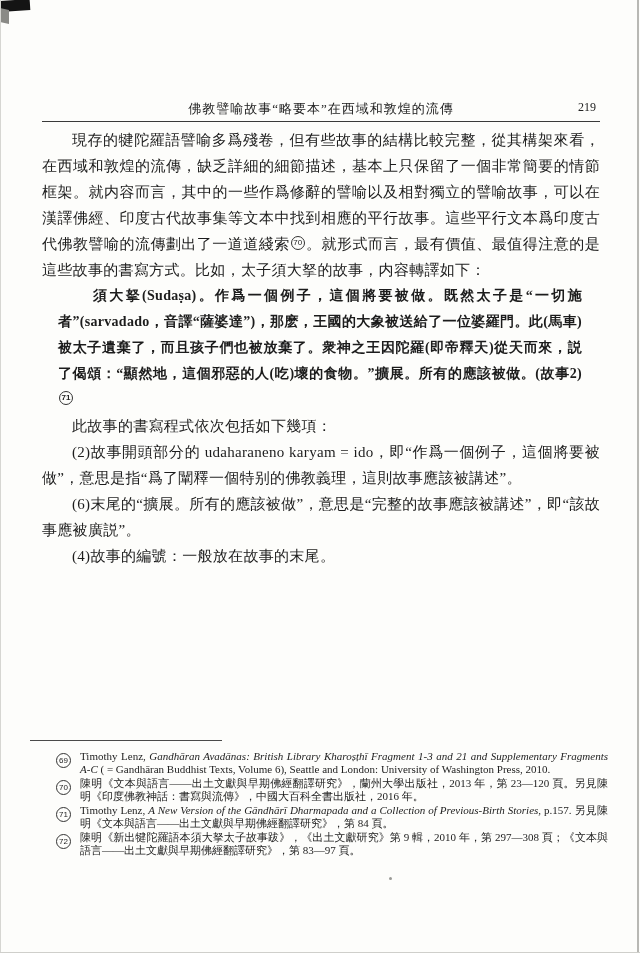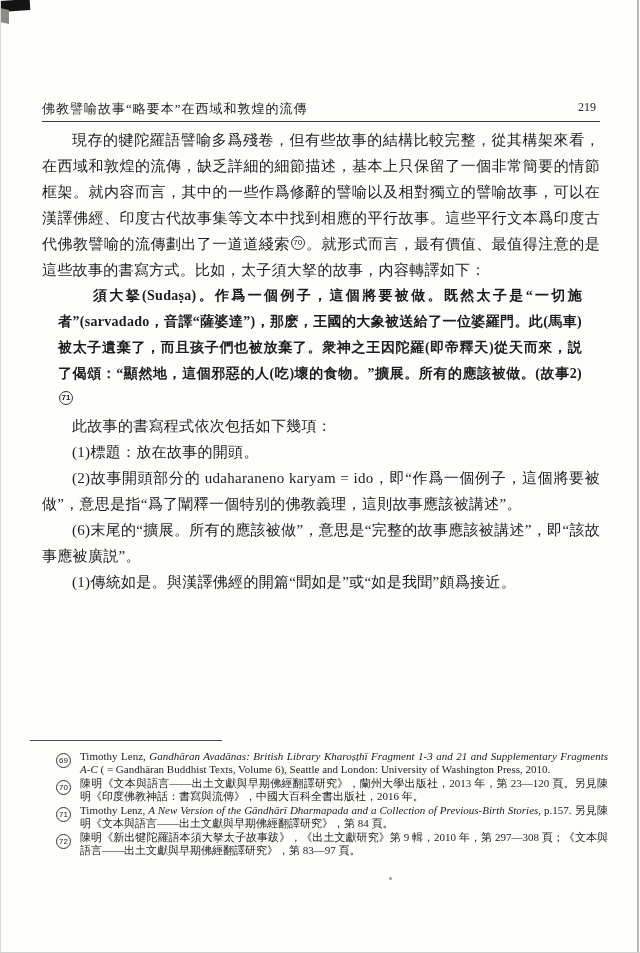--- a/index.html
+++ b/index.html
@@ -16,21 +16,21 @@
   .edge-right{position:absolute;top:0;right:1px;width:2px;height:953px;background:#b8b8b4;}
   .edge-left{position:absolute;top:0;left:0;width:1px;height:953px;background:#d6d6d2;}
   .edge-bottom{position:absolute;left:0;bottom:0;width:640px;height:1px;background:#cfcfcb;}
   .blob1{position:absolute;top:0;left:0;width:30px;height:11px;background:#141414;transform:rotate(-4deg);}
   .blob2{position:absolute;top:9px;left:0;width:9px;height:14px;background:#8a8a86;transform:skewY(14deg);}
   .speck{position:absolute;top:877px;left:389px;width:3px;height:3px;border-radius:50%;background:#9a9a96;}
 
   
   .header{position:absolute;top:100px;left:42px;width:558px;height:18px;}
   .header-title{
-    position:absolute;left:0;right:0;
+    position:absolute;left:0;right:0;text-align:center;
     font-size:13px;letter-spacing:1px;color:#222;
   }
   .page-number{position:absolute;right:4px;top:0;font-size:12px;color:#222;}
   .header-rule{position:absolute;top:121px;left:42px;width:558px;border-top:1.5px solid #3a3a3a;}
 
   
   .content{position:absolute;top:127px;left:42px;width:558px;}
   .content p{
     margin:0;font-size:15px;line-height:26px;
     text-align:justify;text-indent:2em;letter-spacing:.3px;
@@ -85,26 +85,25 @@
   <div class="content">
 
 
     <p><span>現存的犍陀羅語譬喻多爲殘卷，但有些故事的結構比較完整，從其構架來看，在西域和敦煌的流傳，缺乏詳細的細節描述，基本上只保留了一個非常簡要的情節框架。就内容而言，其中的一些作爲修辭的譬喻以及相對獨立的譬喻故事，可以在漢譯佛經、印度古代故事集等文本中找到相應的平行故事。這些平行文本爲印度古代佛教譬喻的流傳劃出了一道道綫索</span><span class="noteref">70</span><span>。就形式而言，最有價值、最值得注意的是這些故事的書寫方式。比如，太子須大拏的故事，内容轉譯如下：</span></p>
 
     <div class="quote">
       <p><span>須大拏(Sudaṣa)。作爲一個例子，這個將要被做。既然太子是“一切施者”(sarvadado，音譯“薩婆達”)，那麽，王國的大象被送給了一位婆羅門。此(馬車)被太子遺棄了，而且孩子們也被放棄了。衆神之王因陀羅(即帝釋天)從天而來，説了偈頌：“顯然地，這個邪惡的人(吃)壞的食物。”擴展。所有的應該被做。(故事2)</span><span class="noteref">71</span></p>
     </div>
 
     <p>此故事的書寫程式依次包括如下幾項：</p>
-    <p>(1)標題：放在故事的開頭。</p>
     <p>(2)故事開頭部分的 udaharaneno karyam = ido，即“作爲一個例子，這個將要被做”，意思是指“爲了闡釋一個特别的佛教義理，這則故事應該被講述”。</p>
     <p>(6)末尾的“擴展。所有的應該被做”，意思是“完整的故事應該被講述”，即“該故事應被廣説”。</p>
+    <p>(4)故事的編號：一般放在故事的末尾。</p>
 
 
-    <p>(1)傳統如是。與漢譯佛經的開篇“聞如是”或“如是我聞”頗爲接近。</p>
   </div>
 
   <div class="footnotes">
     <div class="fn-rule"></div>
 
     <div class="fn">
       <span class="fn-num">69</span>
       <span class="fn-text"><span>Timothy Lenz, </span><span class="it">Gandhāran Avadānas: British Library Kharoṣṭhī Fragment 1-3 and 21 and Supplementary Fragments A-C</span><span> ( = Gandhāran Buddhist Texts, Volume 6), Seattle and London: University of Washington Press, 2010.</span></span>
     </div>
 

